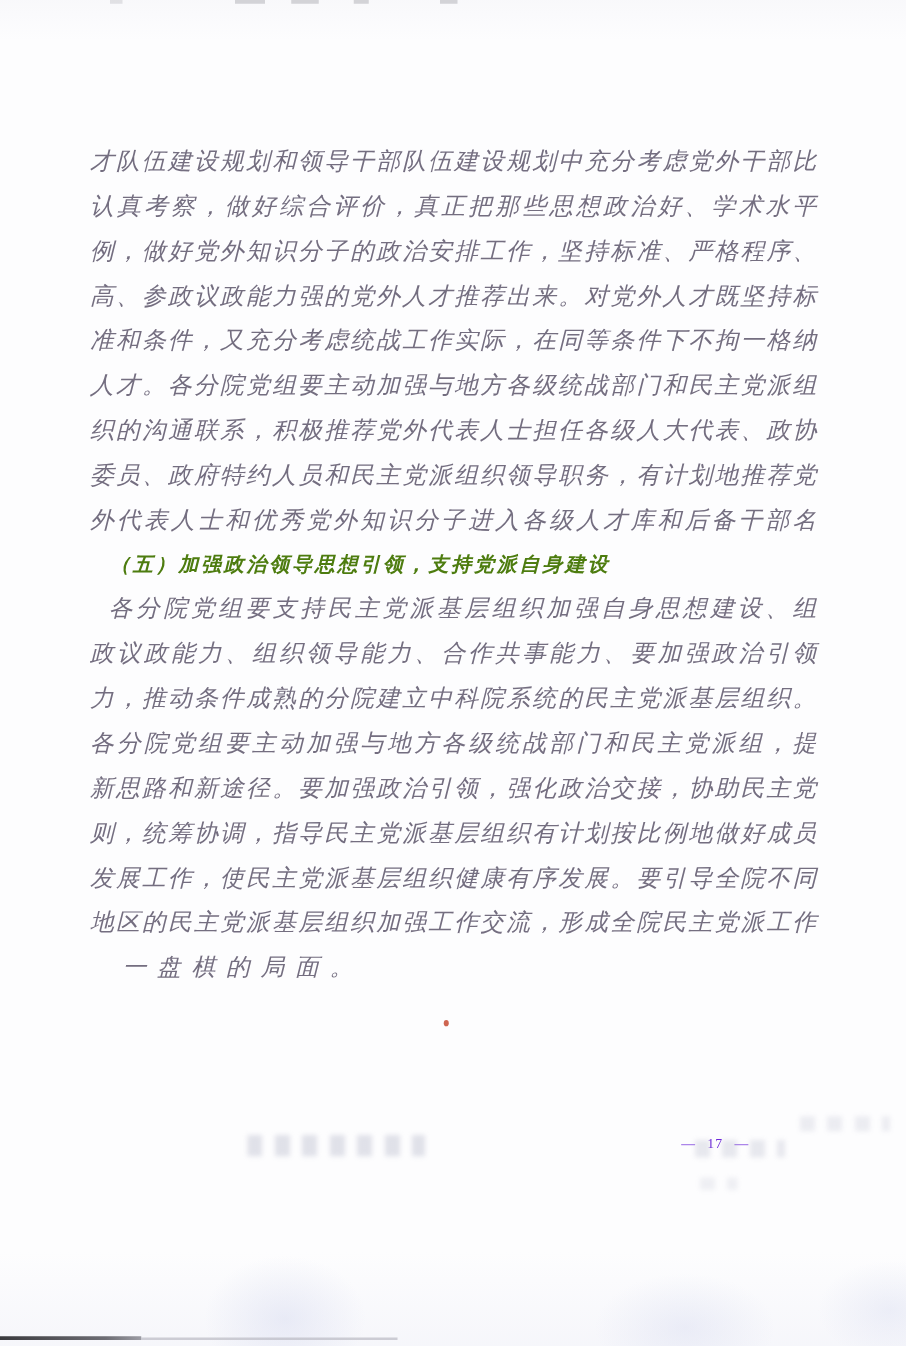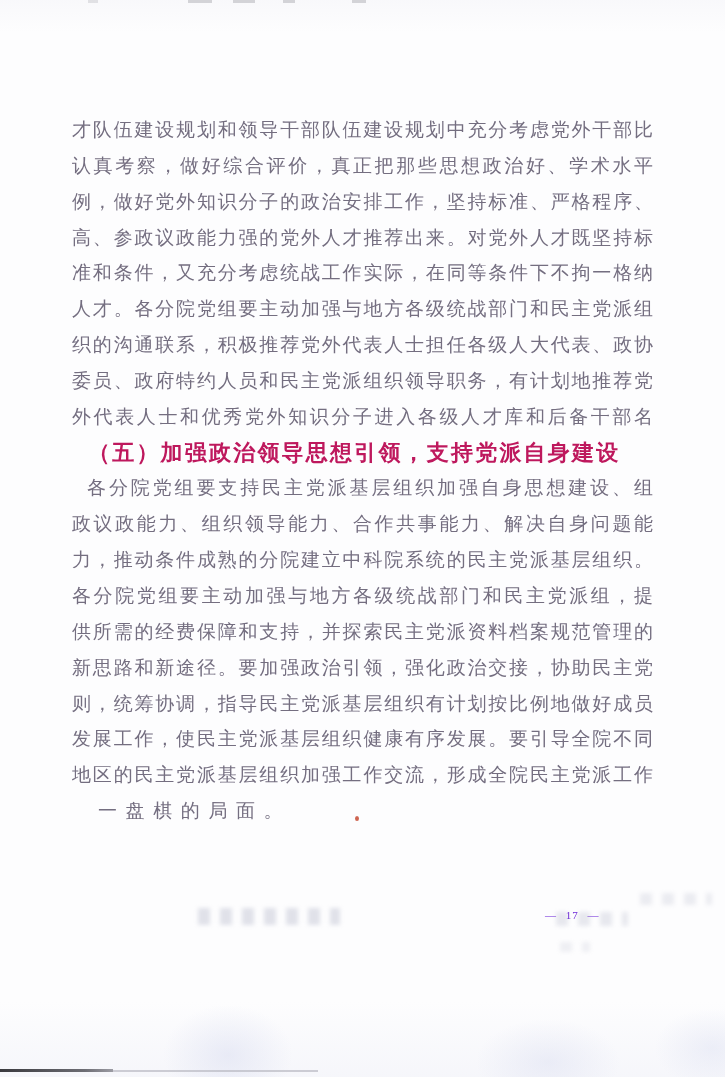--- a/index.html
+++ b/index.html
@@ -14,25 +14,25 @@
     background:
       radial-gradient(90px 70px at 228px 1055px, rgba(206,211,236,.38), transparent 72%),
       radial-gradient(100px 60px at 548px 1062px, rgba(206,211,236,.32), transparent 72%),
       radial-gradient(80px 55px at 712px 1048px, rgba(206,211,236,.30), transparent 72%),
       linear-gradient(180deg, rgba(244,244,248,.5) 0%, rgba(255,255,255,0) 3%, rgba(255,255,255,0) 93%, rgba(240,241,248,.55) 100%);
   }
   .textblock{
     position:absolute;left:72px;top:112px;width:581px;
     font-size:19px;line-height:35.85px;color:#746e80;
   }
-  .ln{height:35.85px;white-space:nowrap;text-align:left;letter-spacing:.2px;}
+  .ln{height:35.85px;white-space:nowrap;text-align:left;letter-spacing:.2px;font-style:italic;}
   .ln.j{white-space:normal;text-align:justify;text-align-last:justify;letter-spacing:0;}
   .ln.indent{text-indent:15px;}
   .ln.heading{
-    font-weight:700;color:#be185d;font-size:22px;
+    font-weight:700;color:#4d7c0f;font-size:16px;
     letter-spacing:2.2px;text-indent:16px;
     text-align:left;text-align-last:left;
   }
   .ln.wide{letter-spacing:8.6px;margin-left:26px;}
   .pagenum{
     position:absolute;left:545px;top:909px;width:90px;
     font-size:11px;color:#6d28d9;letter-spacing:1px;word-spacing:5px;
     white-space:nowrap;
   }
   
@@ -73,24 +73,23 @@
     <div class="ln j">认真考察，做好综合评价，真正把那些思想政治好、学术水平</div>
     <div class="ln j">例，做好党外知识分子的政治安排工作，坚持标准、严格程序、</div>
     <div class="ln j">高、参政议政能力强的党外人才推荐出来。对党外人才既坚持标</div>
     <div class="ln j">准和条件，又充分考虑统战工作实际，在同等条件下不拘一格纳</div>
     <div class="ln j">人才。各分院党组要主动加强与地方各级统战部门和民主党派组</div>
     <div class="ln j">织的沟通联系，积极推荐党外代表人士担任各级人大代表、政协</div>
     <div class="ln j">委员、政府特约人员和民主党派组织领导职务，有计划地推荐党</div>
     <div class="ln j">外代表人士和优秀党外知识分子进入各级人才库和后备干部名</div>
     <div class="ln heading">（五）加强政治领导思想引领，支持党派自身建设</div>
     <div class="ln j indent">各分院党组要支持民主党派基层组织加强自身思想建设、组</div>
-    <div class="ln j">政议政能力、组织领导能力、合作共事能力、解决自身问题能</div>
+    <div class="ln j">政议政能力、组织领导能力、合作共事能力、要加强政治引领</div>
     <div class="ln j">力，推动条件成熟的分院建立中科院系统的民主党派基层组织。</div>
     <div class="ln j">各分院党组要主动加强与地方各级统战部门和民主党派组，提</div>
-    <div class="ln j">供所需的经费保障和支持，并探索民主党派资料档案规范管理的</div>
     <div class="ln j">新思路和新途径。要加强政治引领，强化政治交接，协助民主党</div>
     <div class="ln j">则，统筹协调，指导民主党派基层组织有计划按比例地做好成员</div>
     <div class="ln j">发展工作，使民主党派基层组织健康有序发展。要引导全院不同</div>
     <div class="ln j">地区的民主党派基层组织加强工作交流，形成全院民主党派工作</div>
     <div class="ln wide">一盘棋的局面。</div>
   </main>
 
 <div class="pagenum">— 17 —</div>
 
 <div class="red-mark"></div>

